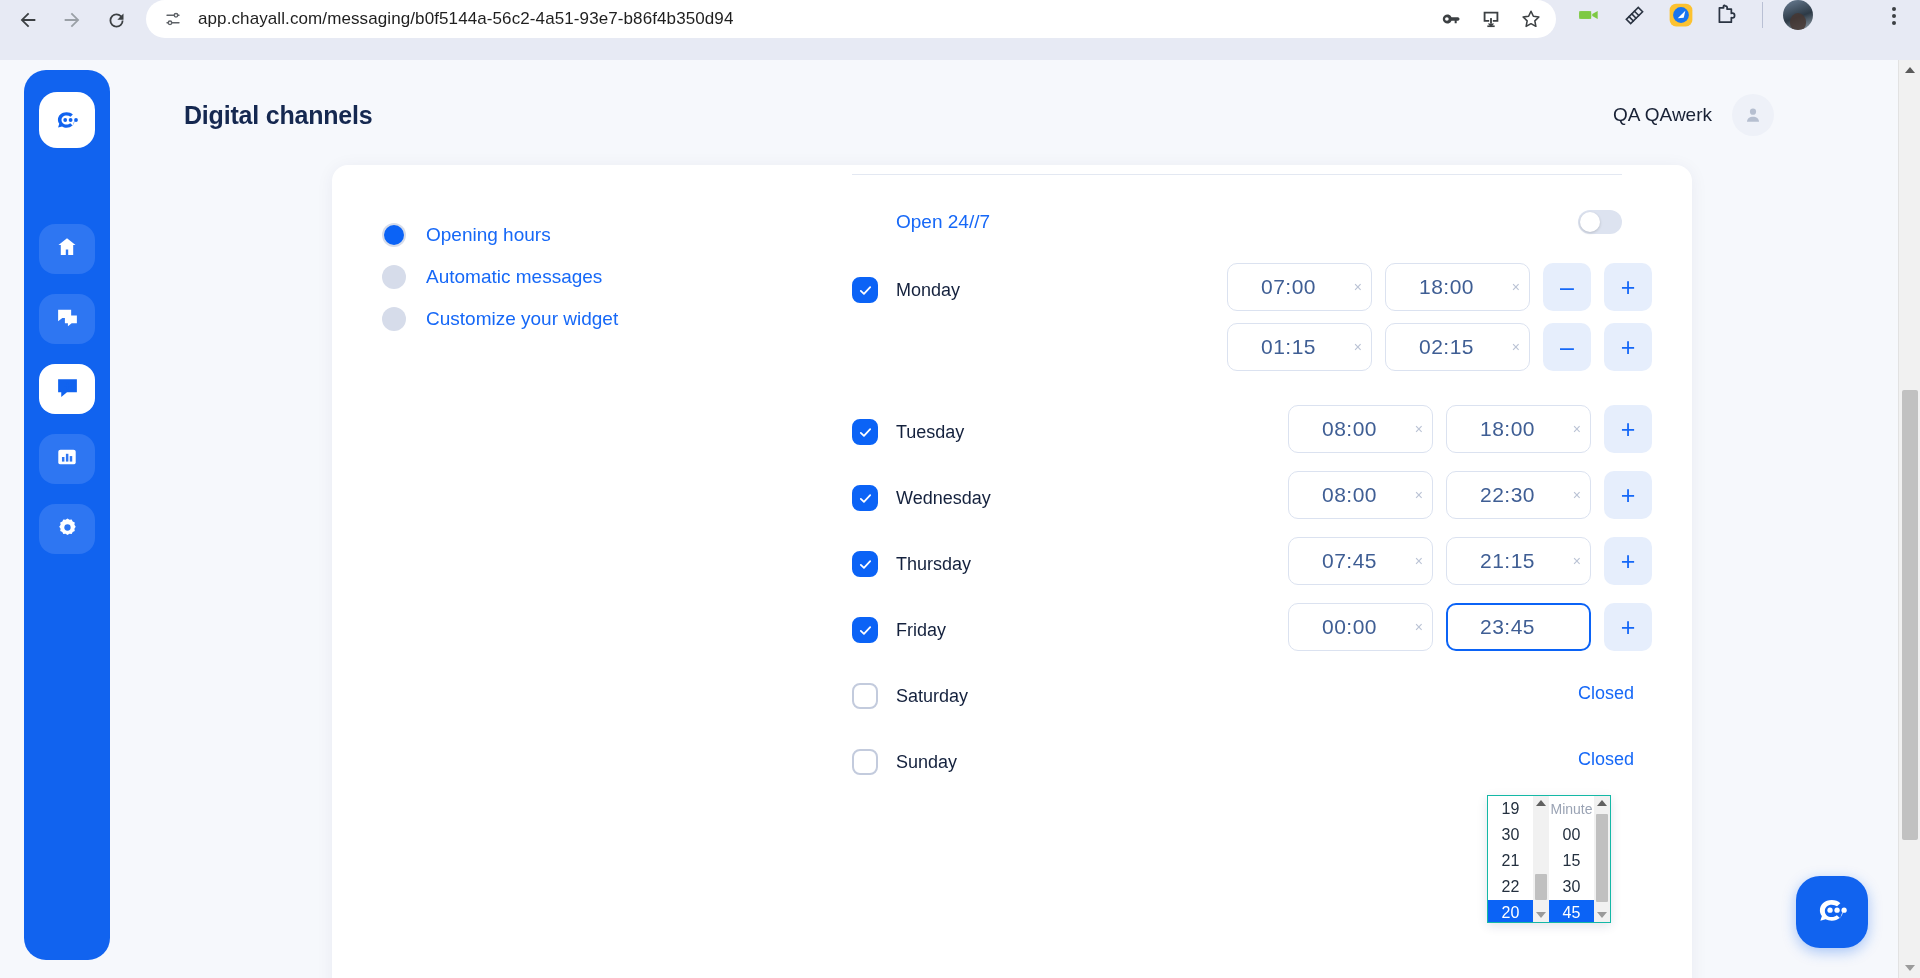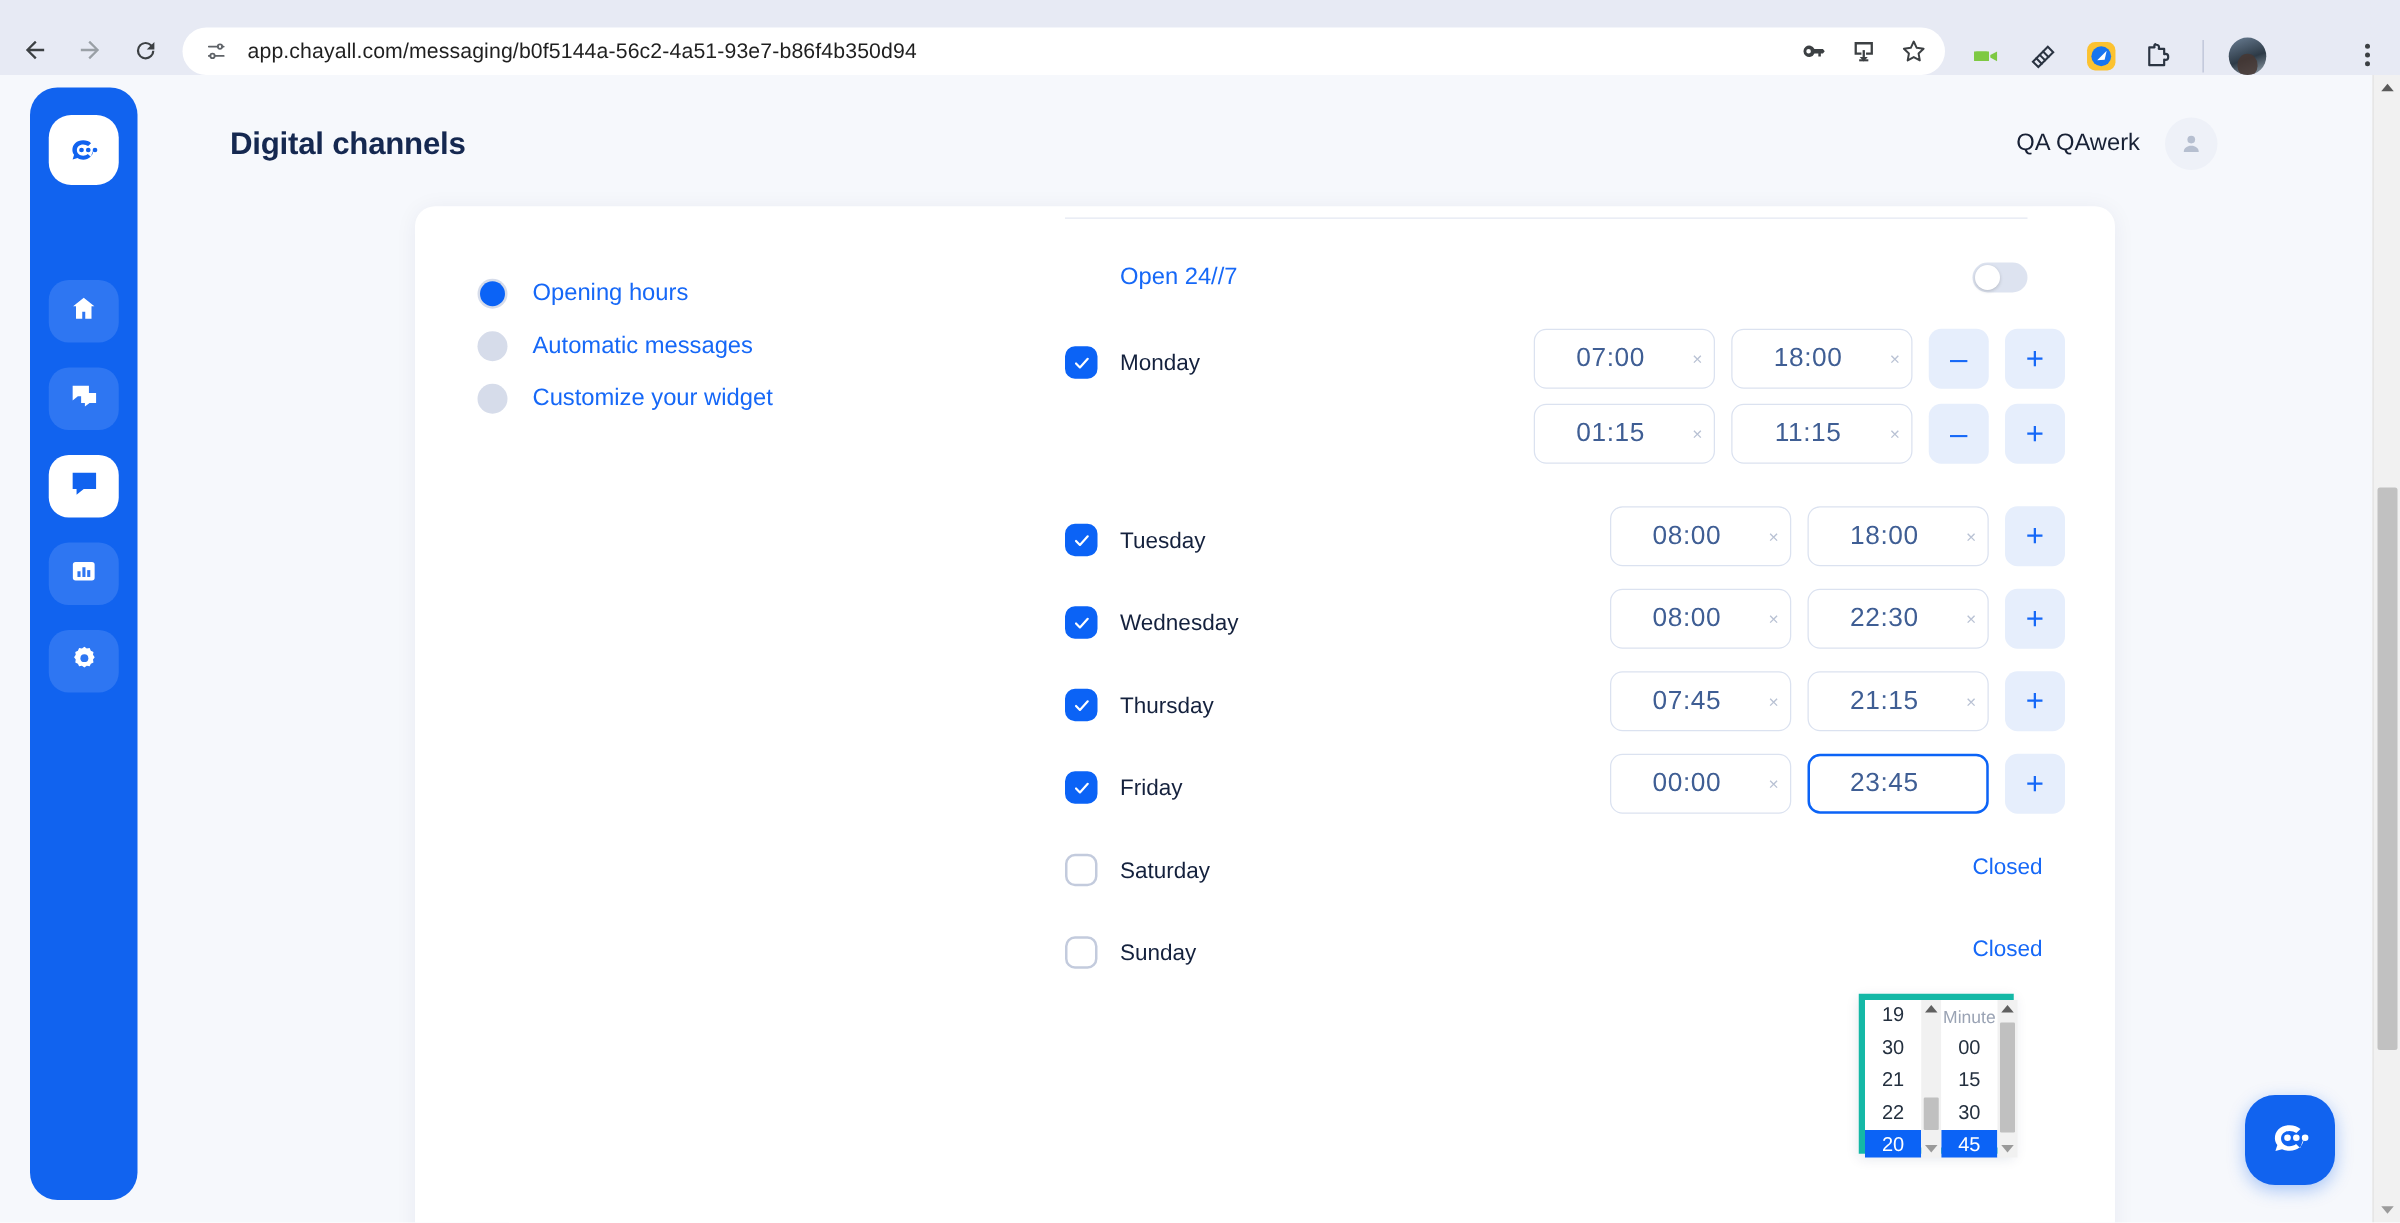--- a/index.html
+++ b/index.html
@@ -12,21 +12,21 @@
     background: #ffffff;
   }
 
   
   .browser-chrome {
     position: absolute;
     left: 0; top: 0;
     width: 1920px; height: 60px;
     background: #e7eaf4;
     display: flex;
-    align-items: flex-end;
+    align-items: flex-start;
   }
   .nav-btns {
     display: flex;
     align-items: center;
     gap: 4px;
     margin-left: 8px;
   }
   .nav-btn {
     width: 40px; height: 40px;
     border-radius: 50%;
@@ -388,21 +388,21 @@
     color: #1668f7;
     padding-top: 14px;
   }
 
   
   .time-dropdown {
     position: absolute;
     left: 1155px; top: 630px;
     width: 124px; height: 128px;
     background: #ffffff;
-    border: 5px solid #14b8a6;
+    border: 1px solid #14b8a6;
     display: flex;
     z-index: 40;
     box-shadow: 0 3px 10px rgba(20,40,90,0.12);
   }
   .dd-col {
     display: flex;
     position: relative;
   }
   .dd-list {
     width: 45px;
@@ -733,21 +733,21 @@
             </span>
             <button class="sq-btn">–</button>
             <button class="sq-btn">+</button>
           </div>
           <div class="slot">
             <span class="time-input">
               <span class="time-val">01:15</span>
               <span class="time-clear">×</span>
             </span>
             <span class="time-input">
-              <span class="time-val">11:15</span>
+              <span class="time-val">02:15</span>
               <span class="time-clear">×</span>
             </span>
             <button class="sq-btn">–</button>
             <button class="sq-btn">+</button>
           </div>
         </div>
       </div>
 
       <div class="day-row" style="margin-top:22px;">
         <div class="day-left">

